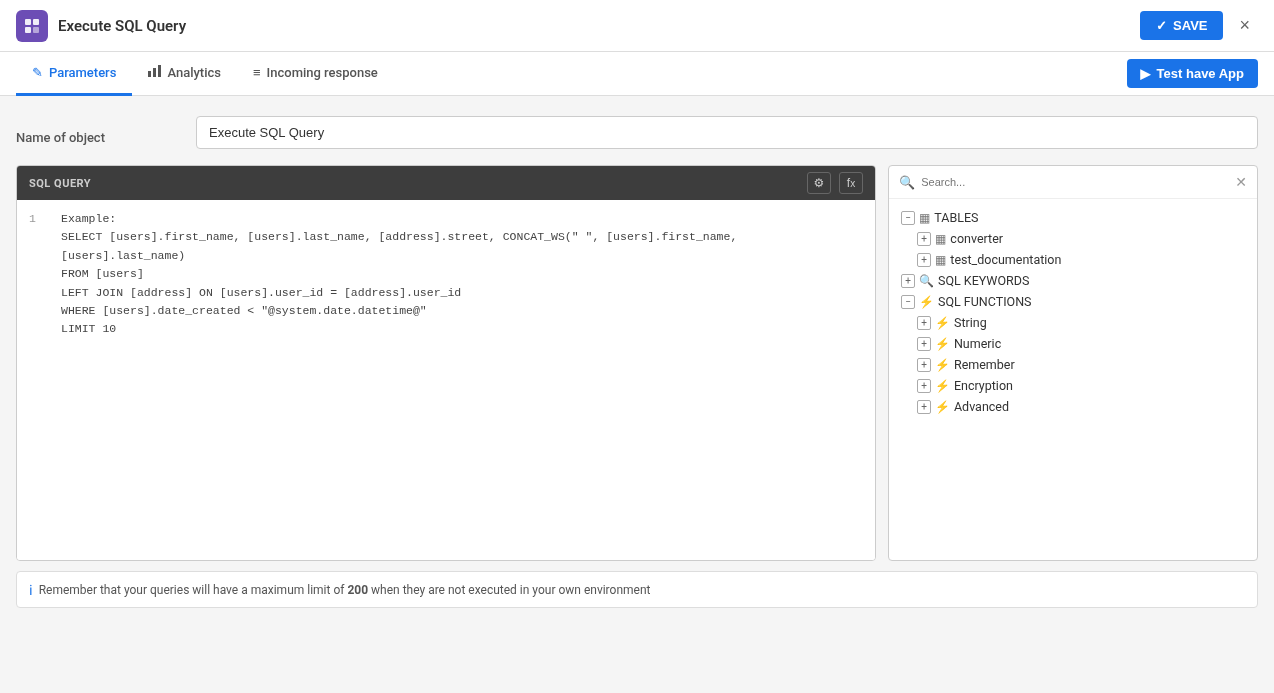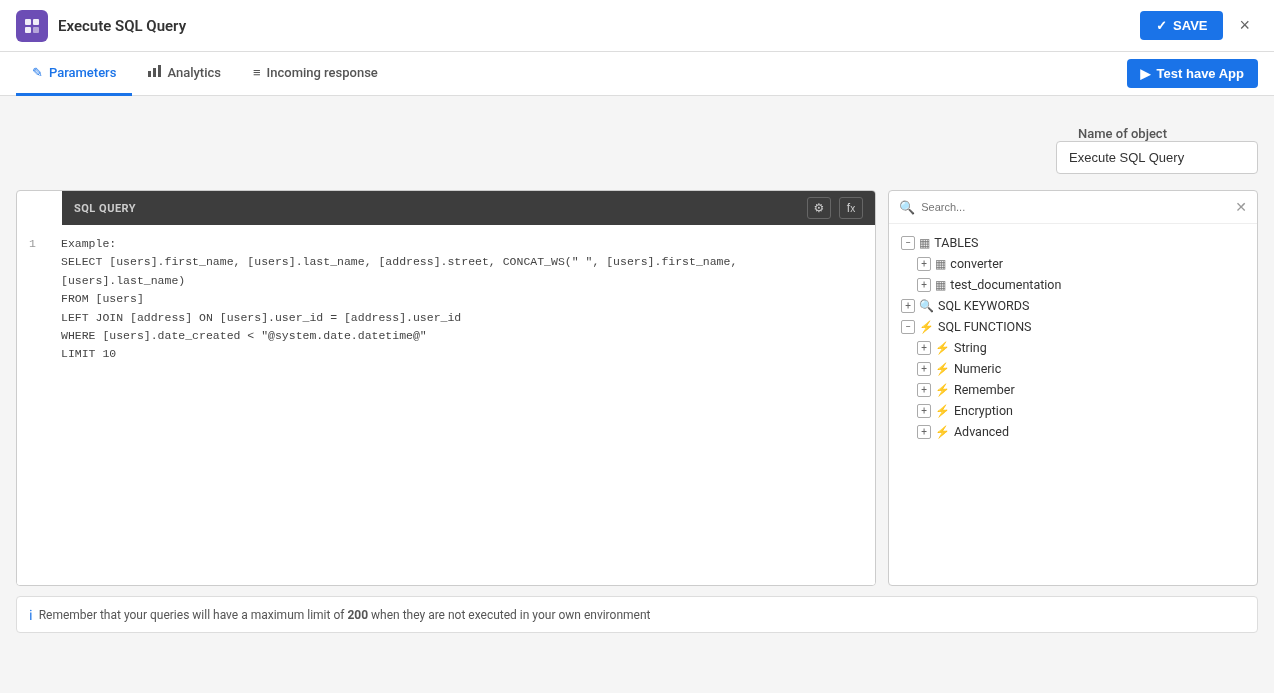--- a/index.html
+++ b/index.html
@@ -45,21 +45,21 @@
       background: #1a73e8; color: #fff; border: none; border-radius: 4px;
       padding: 7px 14px; font-size: 13px; font-weight: 600; cursor: pointer;
       display: flex; align-items: center; gap: 6px;
     }
 
     
     .main { padding: 20px 16px; background: #f5f5f5; min-height: calc(100vh - 96px); }
 
     
     .field-row {
-      display: flex; align-items: flex-end; margin-bottom: 16px; flex-direction: column;
+      display: flex; align-items: center; margin-bottom: 16px;
     }
     .field-label {
       width: 180px; padding-top: 10px; color: #555; font-size: 13px; font-weight: 500; flex-shrink: 0;
     }
     .field-content { flex: 1; }
     .field-input {
       width: 100%; padding: 8px 12px; border: 1px solid #ccc; border-radius: 4px;
       font-size: 13px; color: #333; background: #fff;
     }
     .field-hint { color: #777; font-size: 12px; margin-top: 4px; }
@@ -70,21 +70,21 @@
     }
 
     
     .sql-query-panel {
       flex: 1; border: 1px solid #ccc; border-radius: 4px; overflow: hidden;
       background: #fff;
     }
     .panel-header {
       background: #3d3d3d; color: #ccc; padding: 6px 12px;
       font-size: 11px; font-weight: 700; letter-spacing: 0.5px;
-      display: flex; align-items: center; justify-content: space-between; margin-left: 45px;
+      display: flex; align-items: center; justify-content: space-between;
     }
     .panel-header-icons { display: flex; gap: 8px; }
     .panel-icon-btn {
       background: none; border: 1px solid #666; border-radius: 3px;
       color: #ccc; cursor: pointer; width: 24px; height: 22px;
       display: flex; align-items: center; justify-content: center; font-size: 12px;
     }
     .sql-editor {
       padding: 10px 12px; font-family: 'Courier New', Courier, monospace;
       font-size: 11.5px; color: #333; line-height: 1.6;

